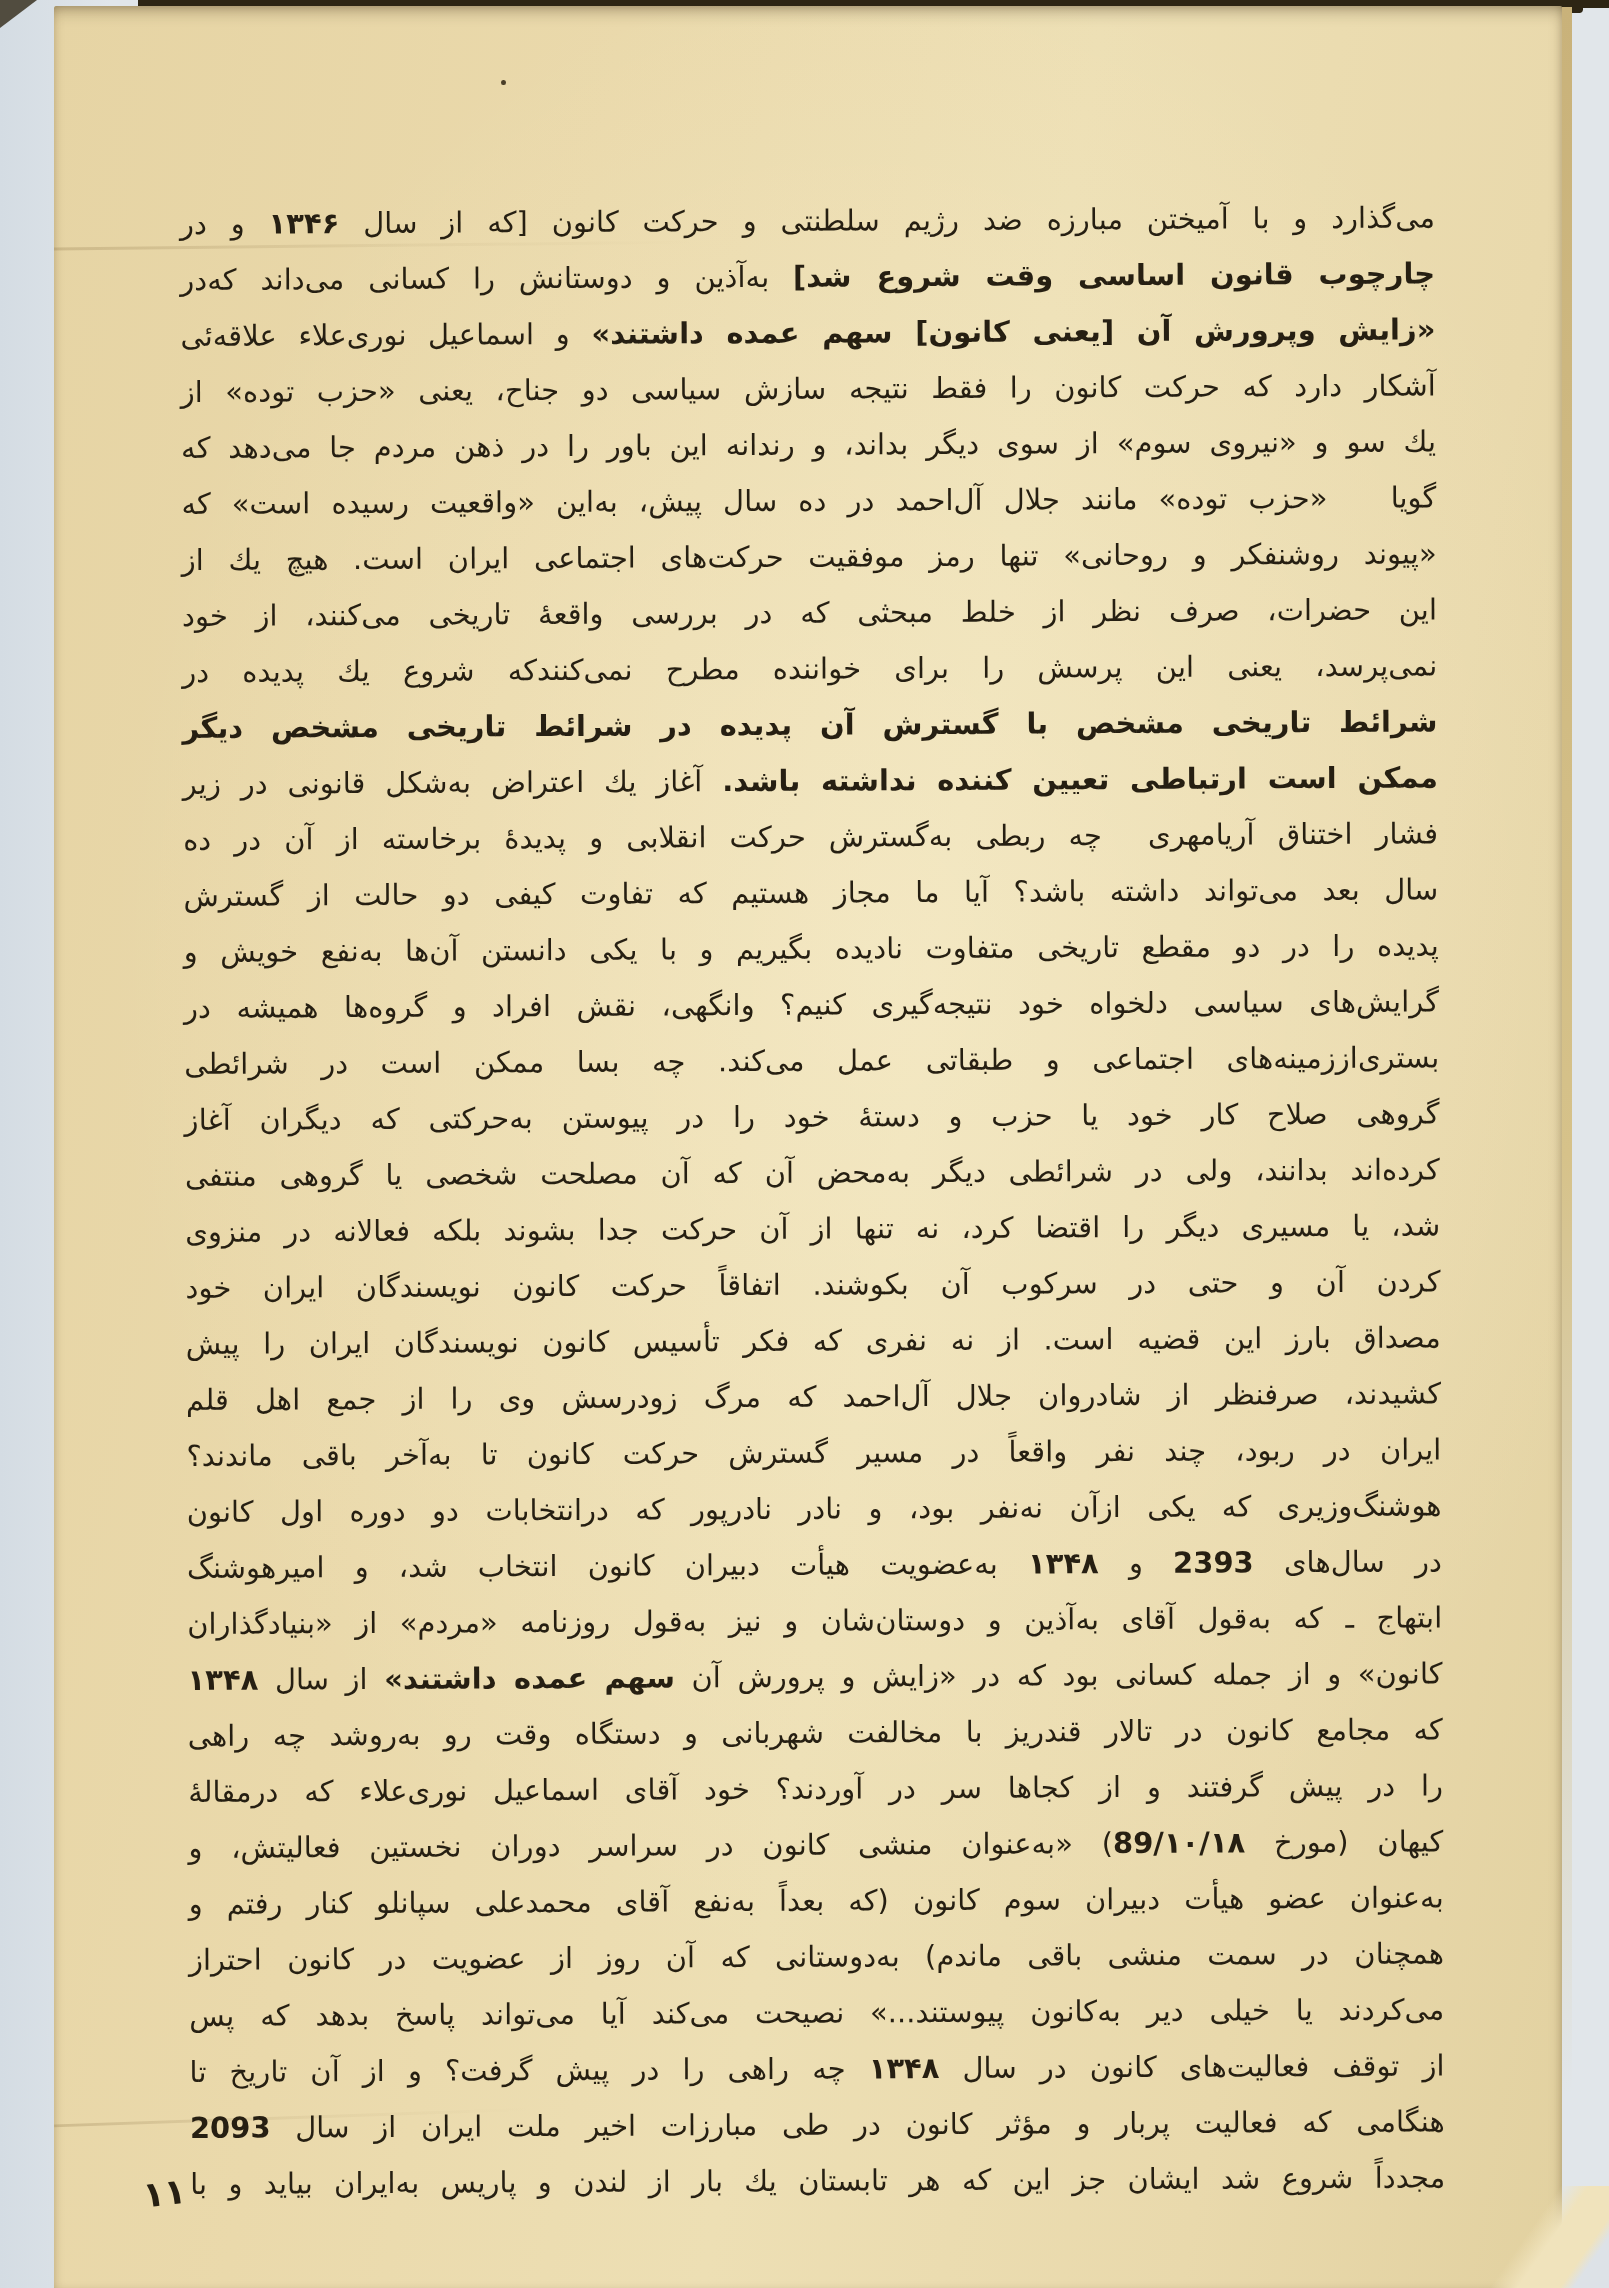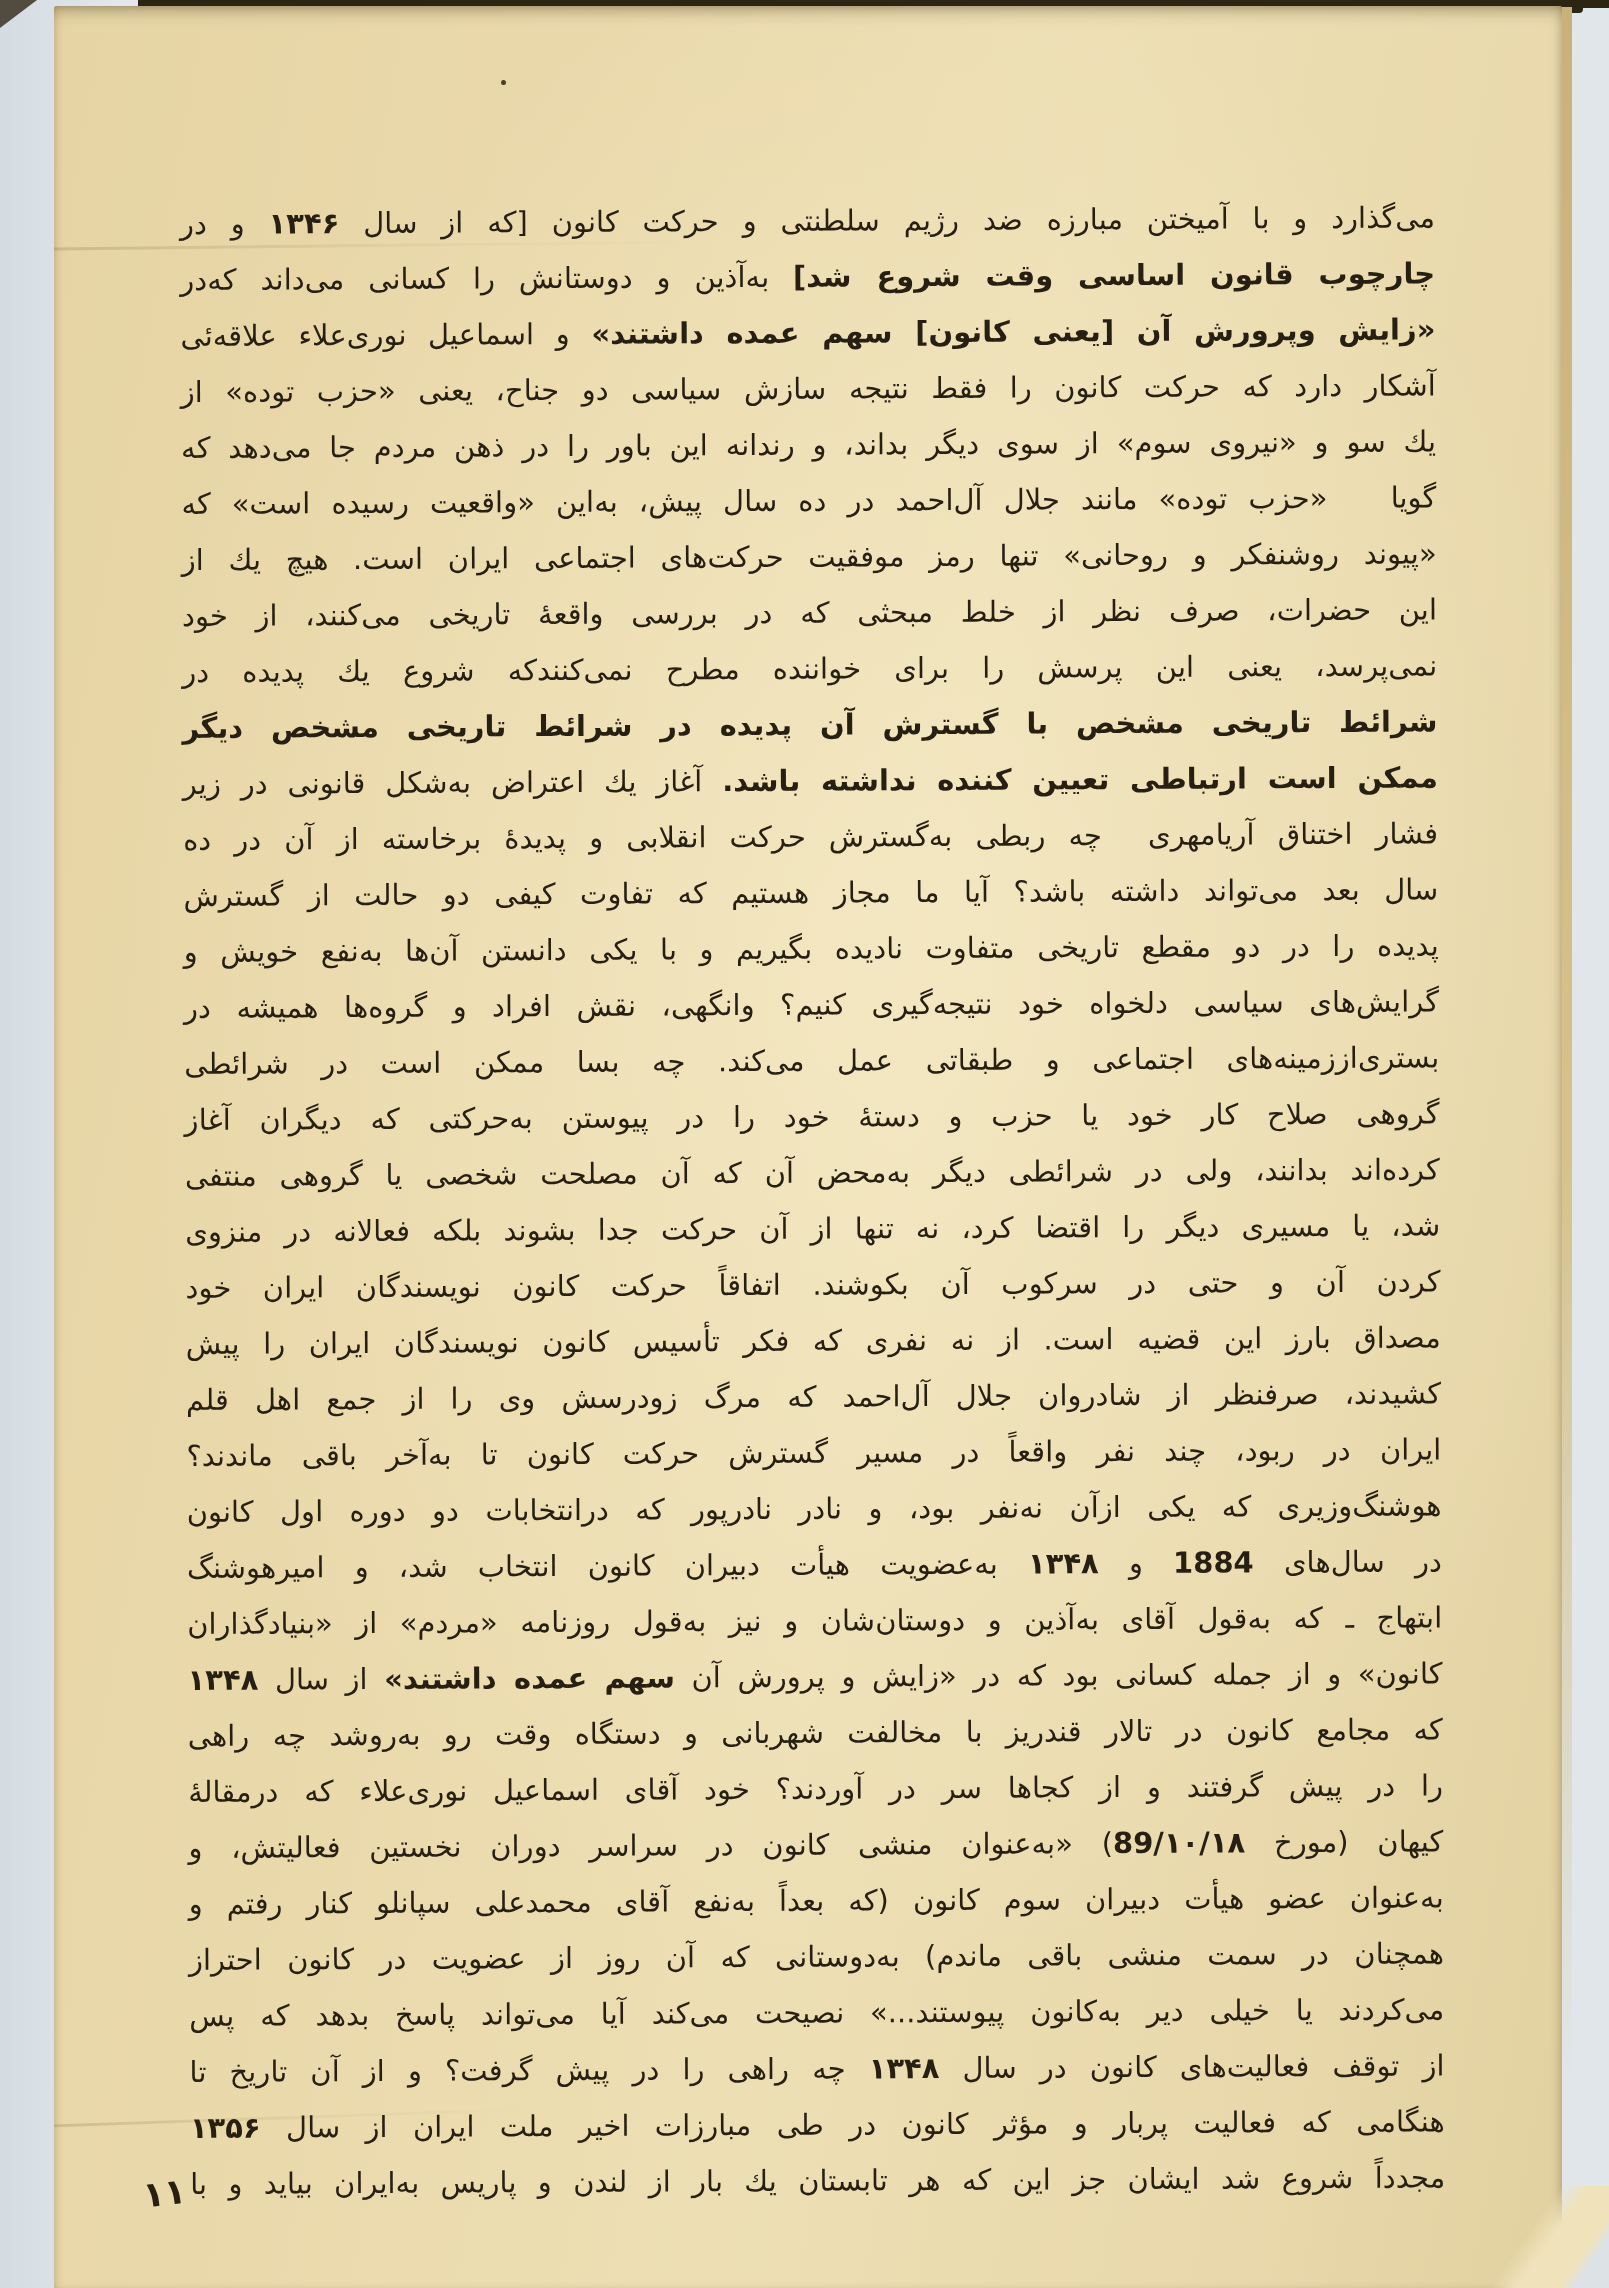--- a/index.html
+++ b/index.html
@@ -78,31 +78,31 @@
         <p class="line"><span>گرایش‌های سیاسی دلخواه خود نتیجه‌گیری کنیم؟ وانگهی، نقش افراد و گروه‌ها همیشه در</span></p>
         <p class="line"><span>بستری‌اززمینه‌های اجتماعی و طبقاتی عمل می‌کند. چه بسا ممکن است در شرائطی</span></p>
         <p class="line"><span>گروهی صلاح کار خود یا حزب و دستهٔ خود را در پیوستن به‌حرکتی که دیگران آغاز</span></p>
         <p class="line"><span>کرده‌اند بدانند، ولی در شرائطی دیگر به‌محض آن که آن مصلحت شخصی یا گروهی منتفی</span></p>
         <p class="line"><span>شد، یا مسیری دیگر را اقتضا کرد، نه تنها از آن حرکت جدا بشوند بلکه فعالانه در منزوی</span></p>
         <p class="line"><span>کردن آن و حتی در سرکوب آن بکوشند. اتفاقاً حرکت کانون نویسندگان ایران خود</span></p>
         <p class="line"><span>مصداق بارز این قضیه است. از نه نفری که فکر تأسیس کانون نویسندگان ایران را پیش</span></p>
         <p class="line"><span>کشیدند، صرفنظر از شادروان جلال آل‌احمد که مرگ زودرسش وی را از جمع اهل قلم</span></p>
         <p class="line"><span>ایران در ربود، چند نفر واقعاً در مسیر گسترش حرکت کانون تا به‌آخر باقی ماندند؟</span></p>
         <p class="line"><span>هوشنگ‌وزیری که یکی ازآن نه‌نفر بود، و نادر نادرپور که درانتخابات دو دوره اول کانون</span></p>
-        <p class="line"><span>در سال‌های </span><span class="b">1884</span><span> و </span><span class="b">۱۳۴۸</span><span> به‌عضویت هیأت دبیران کانون انتخاب شد، و امیرهوشنگ</span></p>
+        <p class="line"><span>در سال‌های </span><span class="b">2393</span><span> و </span><span class="b">۱۳۴۸</span><span> به‌عضویت هیأت دبیران کانون انتخاب شد، و امیرهوشنگ</span></p>
         <p class="line"><span>ابتهاج ـ که به‌قول آقای به‌آذین و دوستان‌شان و نیز به‌قول روزنامه «مردم» از «بنیادگذاران</span></p>
         <p class="line"><span>کانون» و از جمله کسانی بود که در «زایش و پرورش آن </span><span class="b">سهم عمده داشتند»</span><span> از سال </span><span class="b">۱۳۴۸</span></p>
         <p class="line"><span>که مجامع کانون در تالار قندریز با مخالفت شهربانی و دستگاه وقت رو به‌روشد چه راهی</span></p>
         <p class="line"><span>را در پیش گرفتند و از کجاها سر در آوردند؟ خود آقای اسماعیل نوری‌علاء که درمقالهٔ</span></p>
         <p class="line"><span>کیهان (مورخ </span><span class="b">89/۱۰/۱۸</span><span>) «به‌عنوان منشی کانون در سراسر دوران نخستین فعالیتش، و</span></p>
         <p class="line"><span>به‌عنوان عضو هیأت دبیران سوم کانون (که بعداً به‌نفع آقای محمدعلی سپانلو کنار رفتم و</span></p>
         <p class="line"><span>همچنان در سمت منشی باقی ماندم) به‌دوستانی که آن روز از عضویت در کانون احتراز</span></p>
         <p class="line"><span>می‌کردند یا خیلی دیر به‌کانون پیوستند...» نصیحت می‌کند آیا می‌تواند پاسخ بدهد که پس</span></p>
         <p class="line"><span>از توقف فعالیت‌های کانون در سال </span><span class="b">۱۳۴۸</span><span> چه راهی را در پیش گرفت؟ و از آن تاریخ تا</span></p>
-        <p class="line"><span>هنگامی که فعالیت پربار و مؤثر کانون در طی مبارزات اخیر ملت ایران از سال </span><span class="b">۱۳۵۶</span></p>
+        <p class="line"><span>هنگامی که فعالیت پربار و مؤثر کانون در طی مبارزات اخیر ملت ایران از سال </span><span class="b">2093</span></p>
         <p class="line"><span>مجدداً شروع شد ایشان جز این که هر تابستان یك بار از لندن و پاریس به‌ایران بیاید و با</span></p>
       </div>
 
     <div class="pagenum">۱۱</div>
   </div>
 
   <div class="edge-right"></div>
   <div class="corner-curl"></div>
 </div>
 

